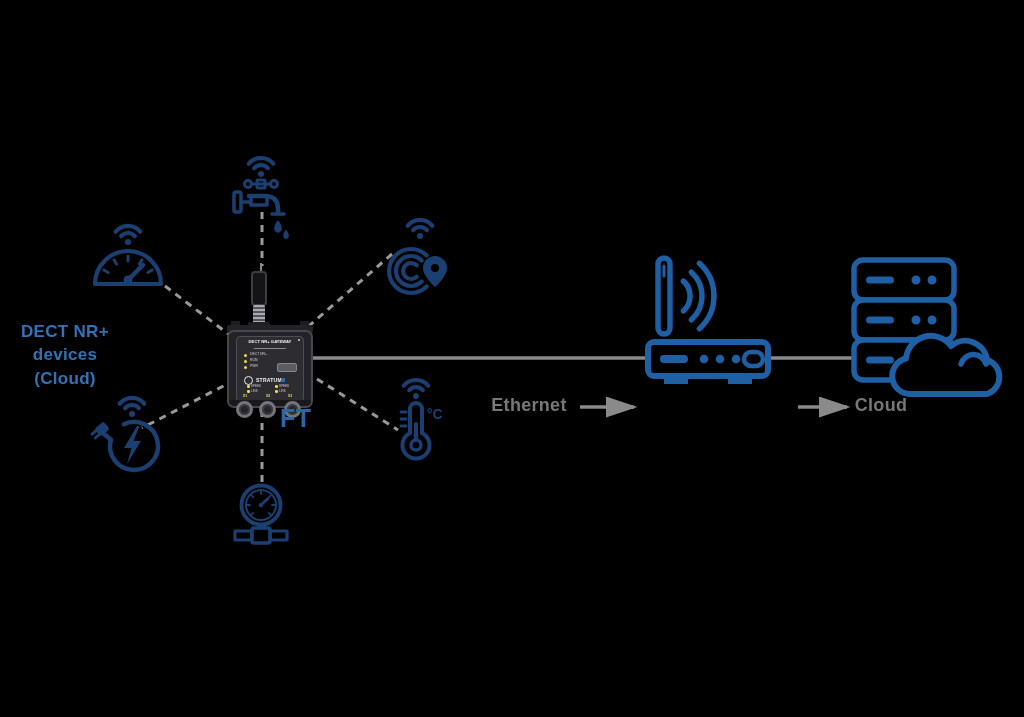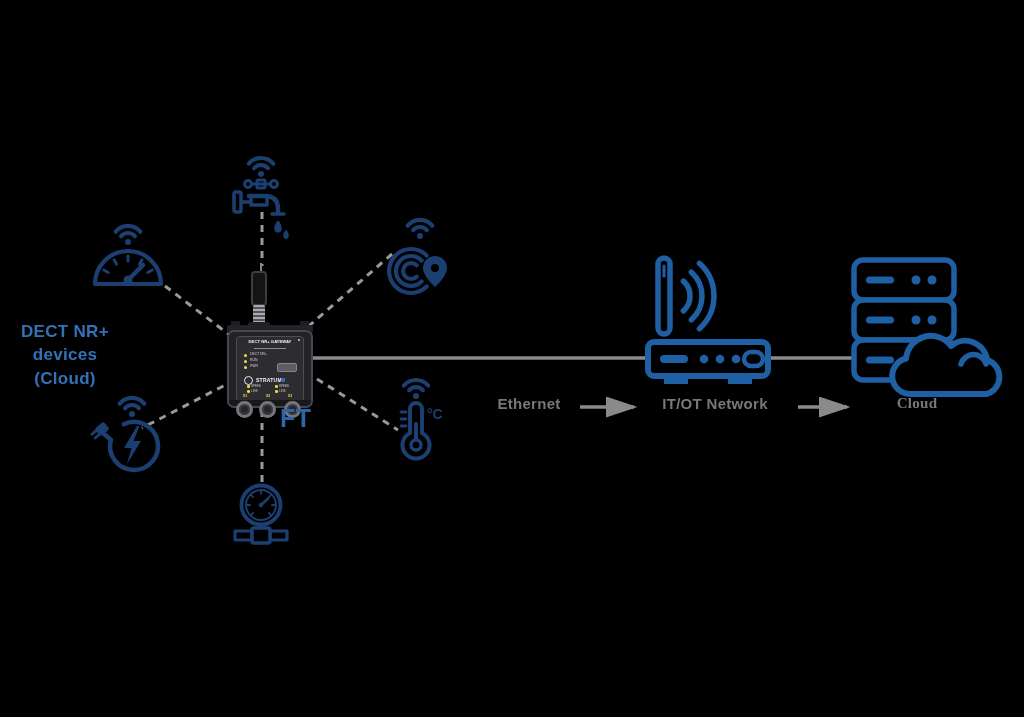--- a/index.html
+++ b/index.html
@@ -10,25 +10,25 @@
   svg{display:block;overflow:visible;}
   .abs{position:absolute;}
   .icon{position:absolute;}
   
   .left-label{
     position:absolute;left:5px;top:320px;width:120px;text-align:center;
     color:#3273b8;font-size:17px;font-weight:bold;line-height:1.38;letter-spacing:.3px;
   }
   .flow-label{
     position:absolute;top:395px;text-align:center;color:#787878;
-    font-size:15px;font-weight:bold;letter-spacing:.3px;white-space:nowrap;
+    font-size:18px;font-weight:bold;letter-spacing:.3px;white-space:nowrap;
   }
   #lbl-ethernet{left:482px;width:94px;}
   #lbl-network{left:644px;width:142px;}
-  #lbl-cloud{left:884px;width:66px;font-family:Liberation Serif, serif;}
+  #lbl-cloud{left:848px;width:66px;}
   .watermark{
     position:absolute;left:280px;top:404px;color:#2b66a8;
     font-size:25px;font-weight:bold;letter-spacing:.5px;
   }
   
   .gw-wire{position:absolute;left:260px;top:263px;width:2px;height:10px;background:#85858a;}
   .gw-ant{position:absolute;left:251px;top:271px;width:16px;height:35px;background:#141416;
     border:2px solid #3d3d42;border-radius:4px;box-sizing:border-box;}
   .gw-rings{position:absolute;left:253px;top:305px;width:12px;height:19px;border-radius:2px;
     background:repeating-linear-gradient(180deg,#a9a9af 0 2px,#54545b 2px 4px);}
@@ -263,16 +263,15 @@
       <path d="M 113,108 a 13,13 0 0 1 25,0" stroke-width="5.5"></path>
     </g>
   </svg>
 
   <div class="left-label">
     <div>DECT NR+</div>
     <div>devices (Cloud)</div>
   </div>
 
   <div id="lbl-ethernet" class="flow-label">Ethernet</div>
-  <div id="lbl-network" class="flow-label">IT/OT Network</div>
   <div id="lbl-cloud" class="flow-label">Cloud</div>
 
 </div>
 
 </body></html>

